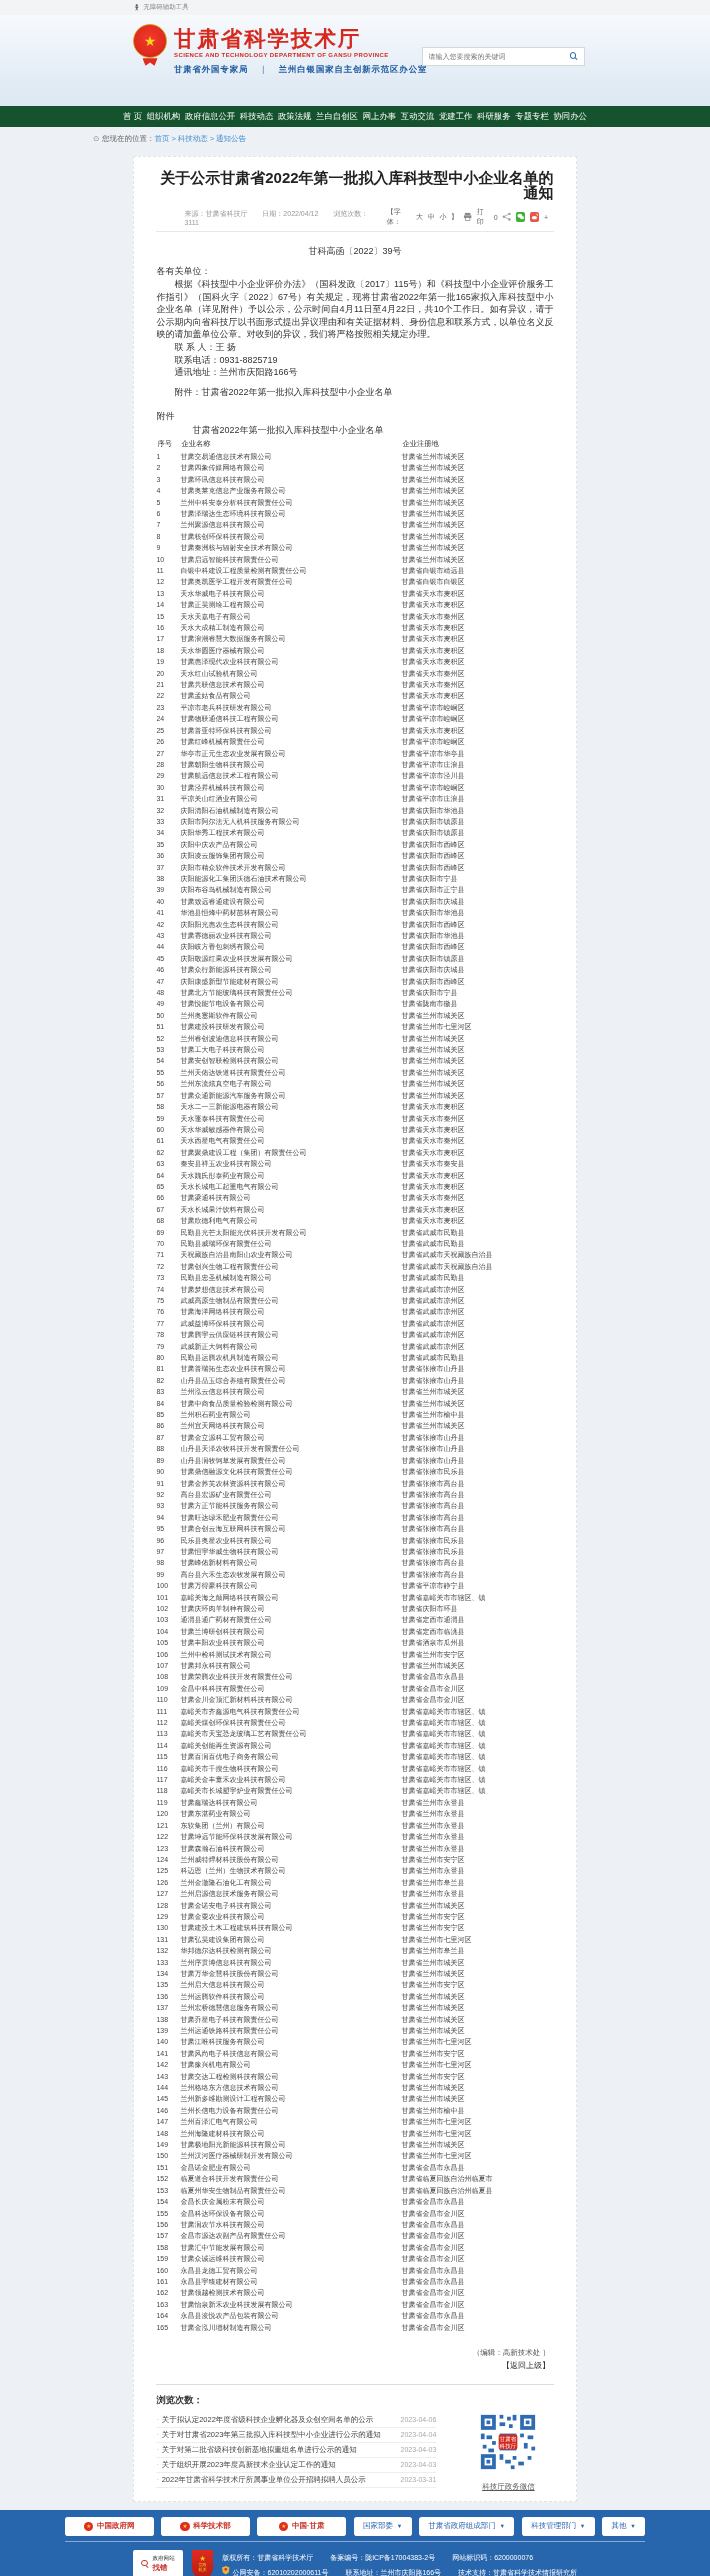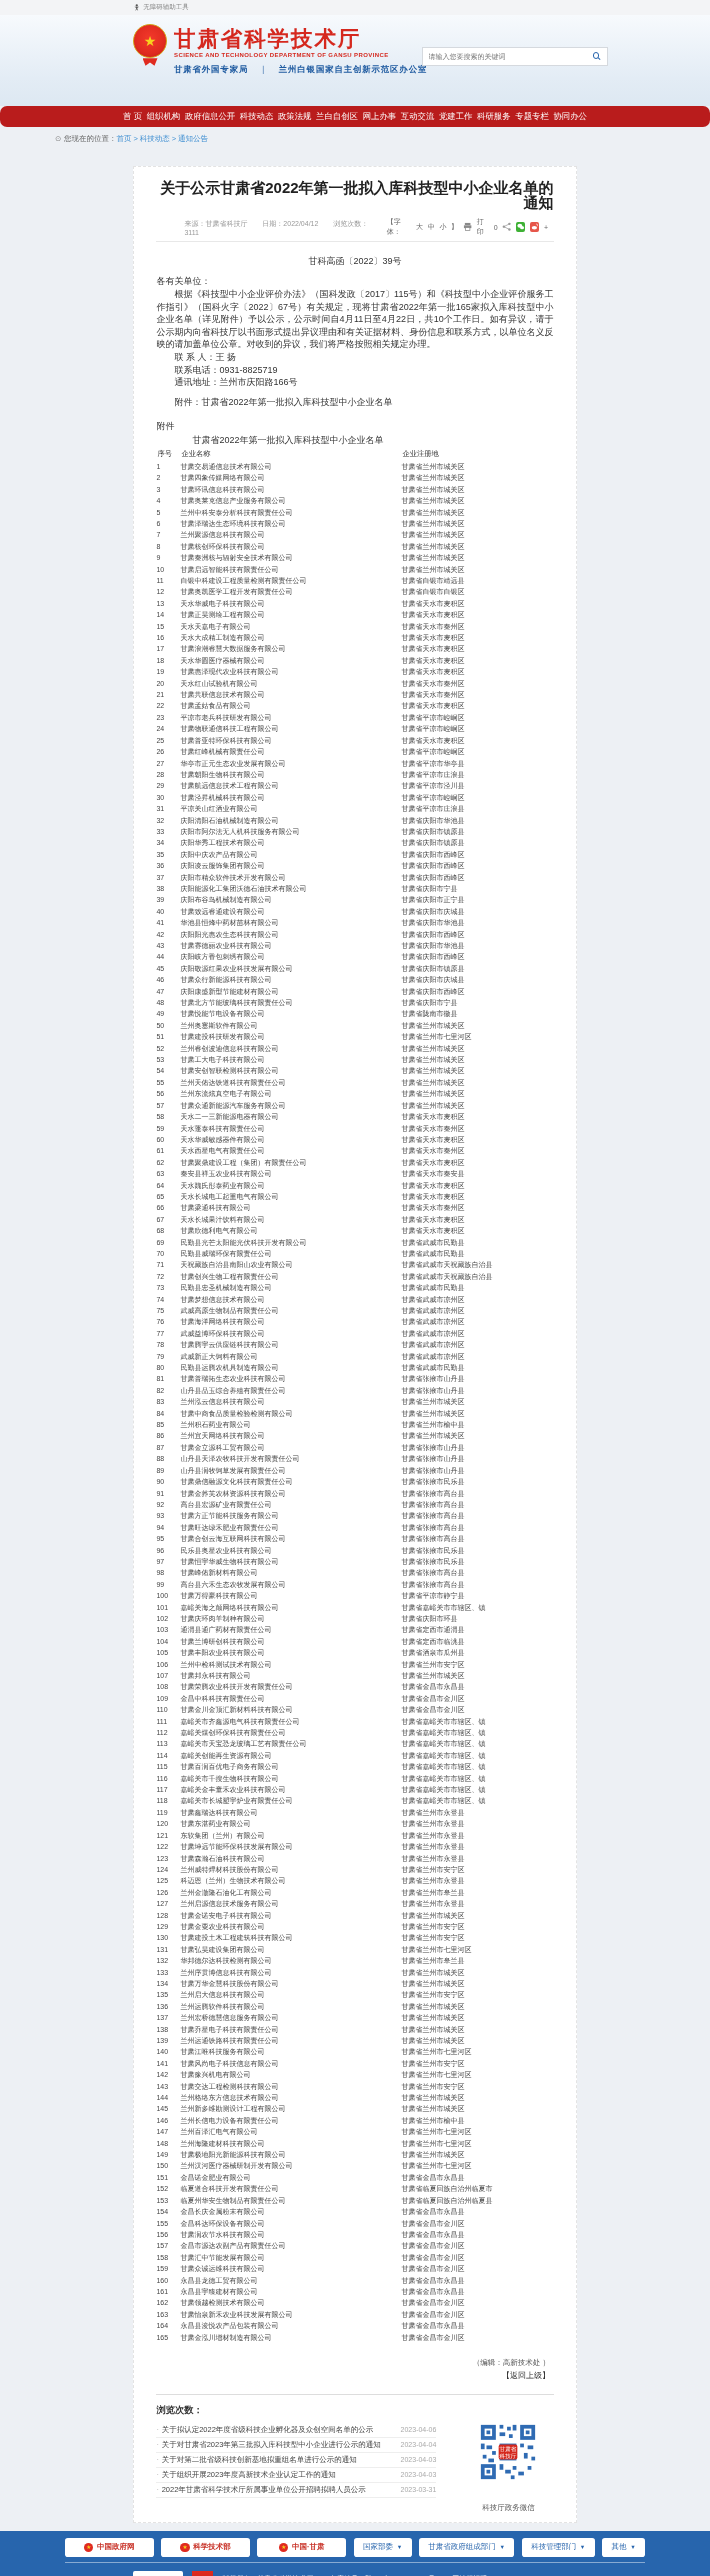--- a/index.html
+++ b/index.html
@@ -9,27 +9,27 @@
   .acc-ico{width:7.5px;height:7.5px;display:inline-block;}
   .header{height:91px;background:linear-gradient(180deg,#f7fafd 0%,#e3ecf5 70%,#dde8f2 100%);position:relative;}
   .emblem{position:absolute;left:133px;top:9.3px;width:34px;height:41px;}
   .emblem .circ{width:32px;height:32px;border-radius:50%;background:radial-gradient(circle at 50% 42%,#f3392b 0%,#e02b20 60%,#c21d14 100%);border:0.9px solid #d4a017;display:flex;align-items:center;justify-content:center;color:#f7d21e;font-size:14px;line-height:1;}
   .emblem .rib{width:15px;height:7.5px;margin:0 auto;background:#e02b20;clip-path:polygon(0 0,100% 0,80% 100%,50% 55%,20% 100%);}
   .site-titles{position:absolute;left:174px;top:13px;}
   .site-title{font-size:21.5px;font-weight:bold;color:#d5281e;letter-spacing:1.9px;line-height:22.4px;}
   .site-sub{font-size:6px;color:#d5281e;font-weight:bold;letter-spacing:0.4px;margin-top:1.9px;}
   .site-orgs{font-size:8.4px;color:#1e5aa0;font-weight:bold;margin-top:5.6px;letter-spacing:0.9px;}
   .site-orgs .sep{color:#1e5aa0;margin:0 7.5px;font-weight:normal;}
-  .search-box{position:absolute;left:422px;top:32px;width:186px;height:18.7px;background:#fff;border:0.9px solid #d5d9de;display:flex;align-items:center;box-sizing:border-box;}
+  .search-box{position:absolute;left:422px;top:32px;width:163px;height:18.7px;background:#fff;border:0.9px solid #d5d9de;display:flex;align-items:center;box-sizing:border-box;}
   .search-box input{flex:1;border:0;outline:none;font-size:7px;color:#999;padding:0 5.6px;background:transparent;font-family:inherit;}
   .search-btn{width:20.6px;height:100%;border:0;background:transparent;display:flex;align-items:center;justify-content:center;cursor:pointer;}
-  .nav{height:20.6px;background:#b91c1c;border-radius:7px;}
+  .nav{height:20.6px;background:#14532d;}
   .nav-inner{margin:0 123px;display:flex;justify-content:space-between;align-items:center;height:100%;}
   .nav-item{color:#fff;font-size:8.4px;cursor:pointer;white-space:nowrap;}
-  .breadcrumb{height:39px;line-height:23.4px;padding-left:55px;font-size:7.5px;color:#666;}
+  .breadcrumb{height:29px;line-height:23.4px;padding-left:93px;font-size:7.5px;color:#666;}
   .breadcrumb .dot{color:#888;margin-right:2.8px;}
   .breadcrumb a{color:#3f8fd2;text-decoration:none;cursor:pointer;}
   .breadcrumb .gt{color:#3f8fd2;margin:0 1.9px;}
   .card{margin:0 133px 7.5px;background:#fff;border:0.9px dashed #e3e3e3;padding:11.2px 22.4px 9.3px;box-sizing:border-box;}
   .art-title{font-size:15px;font-weight:bold;color:#222;text-align:right;line-height:15px;margin-top:1.9px;}
   .meta{display:flex;justify-content:space-between;align-items:center;margin-top:7.5px;padding:0 5.6px 3.7px 28px;border-bottom:0.9px solid #e8e8e8;font-size:7px;color:#999;}
   .meta .lft span{margin-right:13px;}
   .meta .rgt{display:flex;align-items:center;gap:4.7px;color:#666;}
   .meta .fz{cursor:pointer;}
   .mi{width:10.3px;height:10.3px;border-radius:1.9px;display:inline-flex;align-items:center;justify-content:center;}
@@ -51,21 +51,21 @@
   .back-link{text-align:right;font-size:8px;color:#333;margin-top:1.9px;padding-right:3.7px;cursor:pointer;}
   .rel-divider{border-top:0.9px solid #ddd;margin-top:13px;}
   .rel-title{font-size:9.3px;font-weight:bold;color:#333;margin-top:9.3px;}
   .rel-wrap{display:flex;margin-top:5.6px;}
   .rel-list{width:280px;flex:0 0 280px;text-align:center;}
   .rel-item{display:flex;justify-content:space-between;align-items:center;border-bottom:0.9px solid #eee;height:14px;}
   .rel-item .txt{font-size:7.5px;color:#444;cursor:pointer;white-space:nowrap;overflow:hidden;}
   .rel-item .bullet{color:#bbb;margin-right:2.8px;}
   .rel-item .date{font-size:7px;color:#aaa;margin-left:7.5px;flex:0 0 auto;}
   .qr-box{margin-left:43px;text-align:center;}
-  .qr-cap{font-size:7.5px;color:#555;margin-top:19px;}
+  .qr-cap{font-size:7.5px;color:#555;margin-top:8px;text-decoration:underline;}
   .footer{background:#2765ad;}
   .f-top{padding:7.5px 65px 5.6px;display:flex;gap:7.5px;align-items:center;}
   .pill{background:#fff;border-radius:2.8px;height:18.7px;display:inline-flex;align-items:center;gap:3.7px;padding:0 9.3px;font-size:7.5px;cursor:pointer;white-space:nowrap;justify-content:flex-end;}
   .pill.site{color:#c9352b;font-weight:bold;width:73px;justify-content:center;}
   .pill.dd{color:#2765ad;}
   .pill .mini-emblem{width:9.3px;height:9.3px;border-radius:50%;background:#e02b20;color:#f7d21e;font-size:5.6px;display:inline-flex;align-items:center;justify-content:center;flex:0 0 auto;}
   .pill .caret{font-size:5.6px;color:#2765ad;}
   .f-div{border-top:0.9px solid rgba(255,255,255,.45);margin:0 65px;}
   .f-info{display:flex;align-items:flex-start;gap:9.3px;padding:7.5px 0 9.3px 133px;}
   .badge-find{background:#fff;border-radius:1.9px;width:50px;height:28px;display:flex;align-items:center;justify-content:center;gap:2.8px;}

